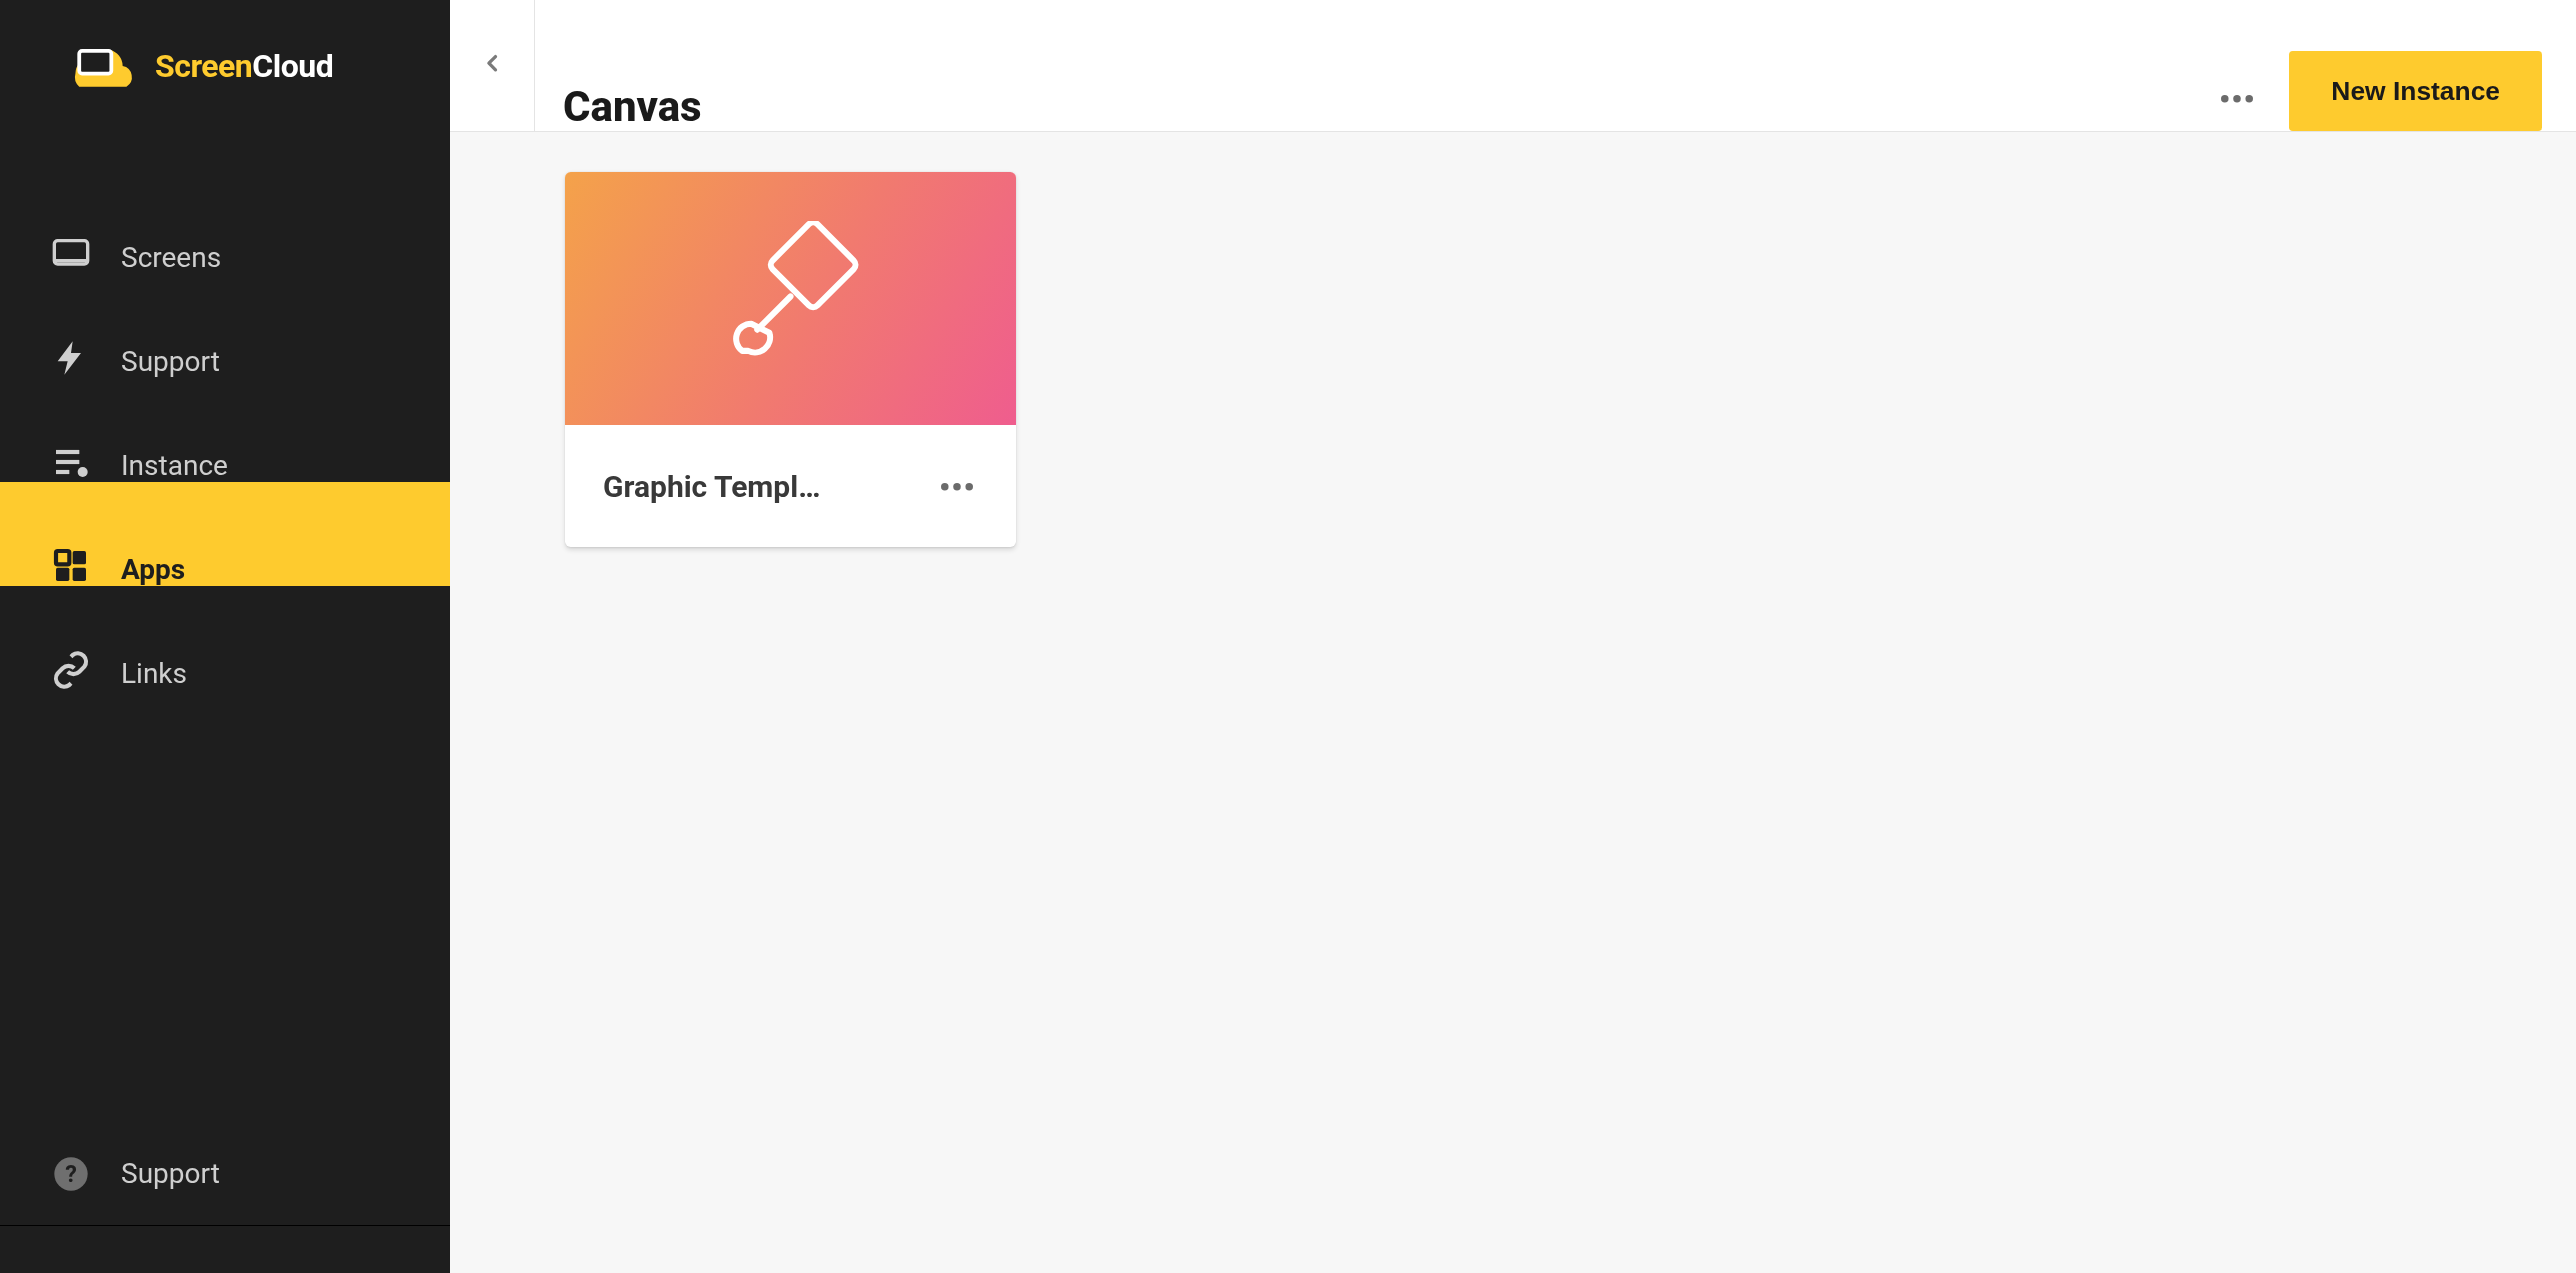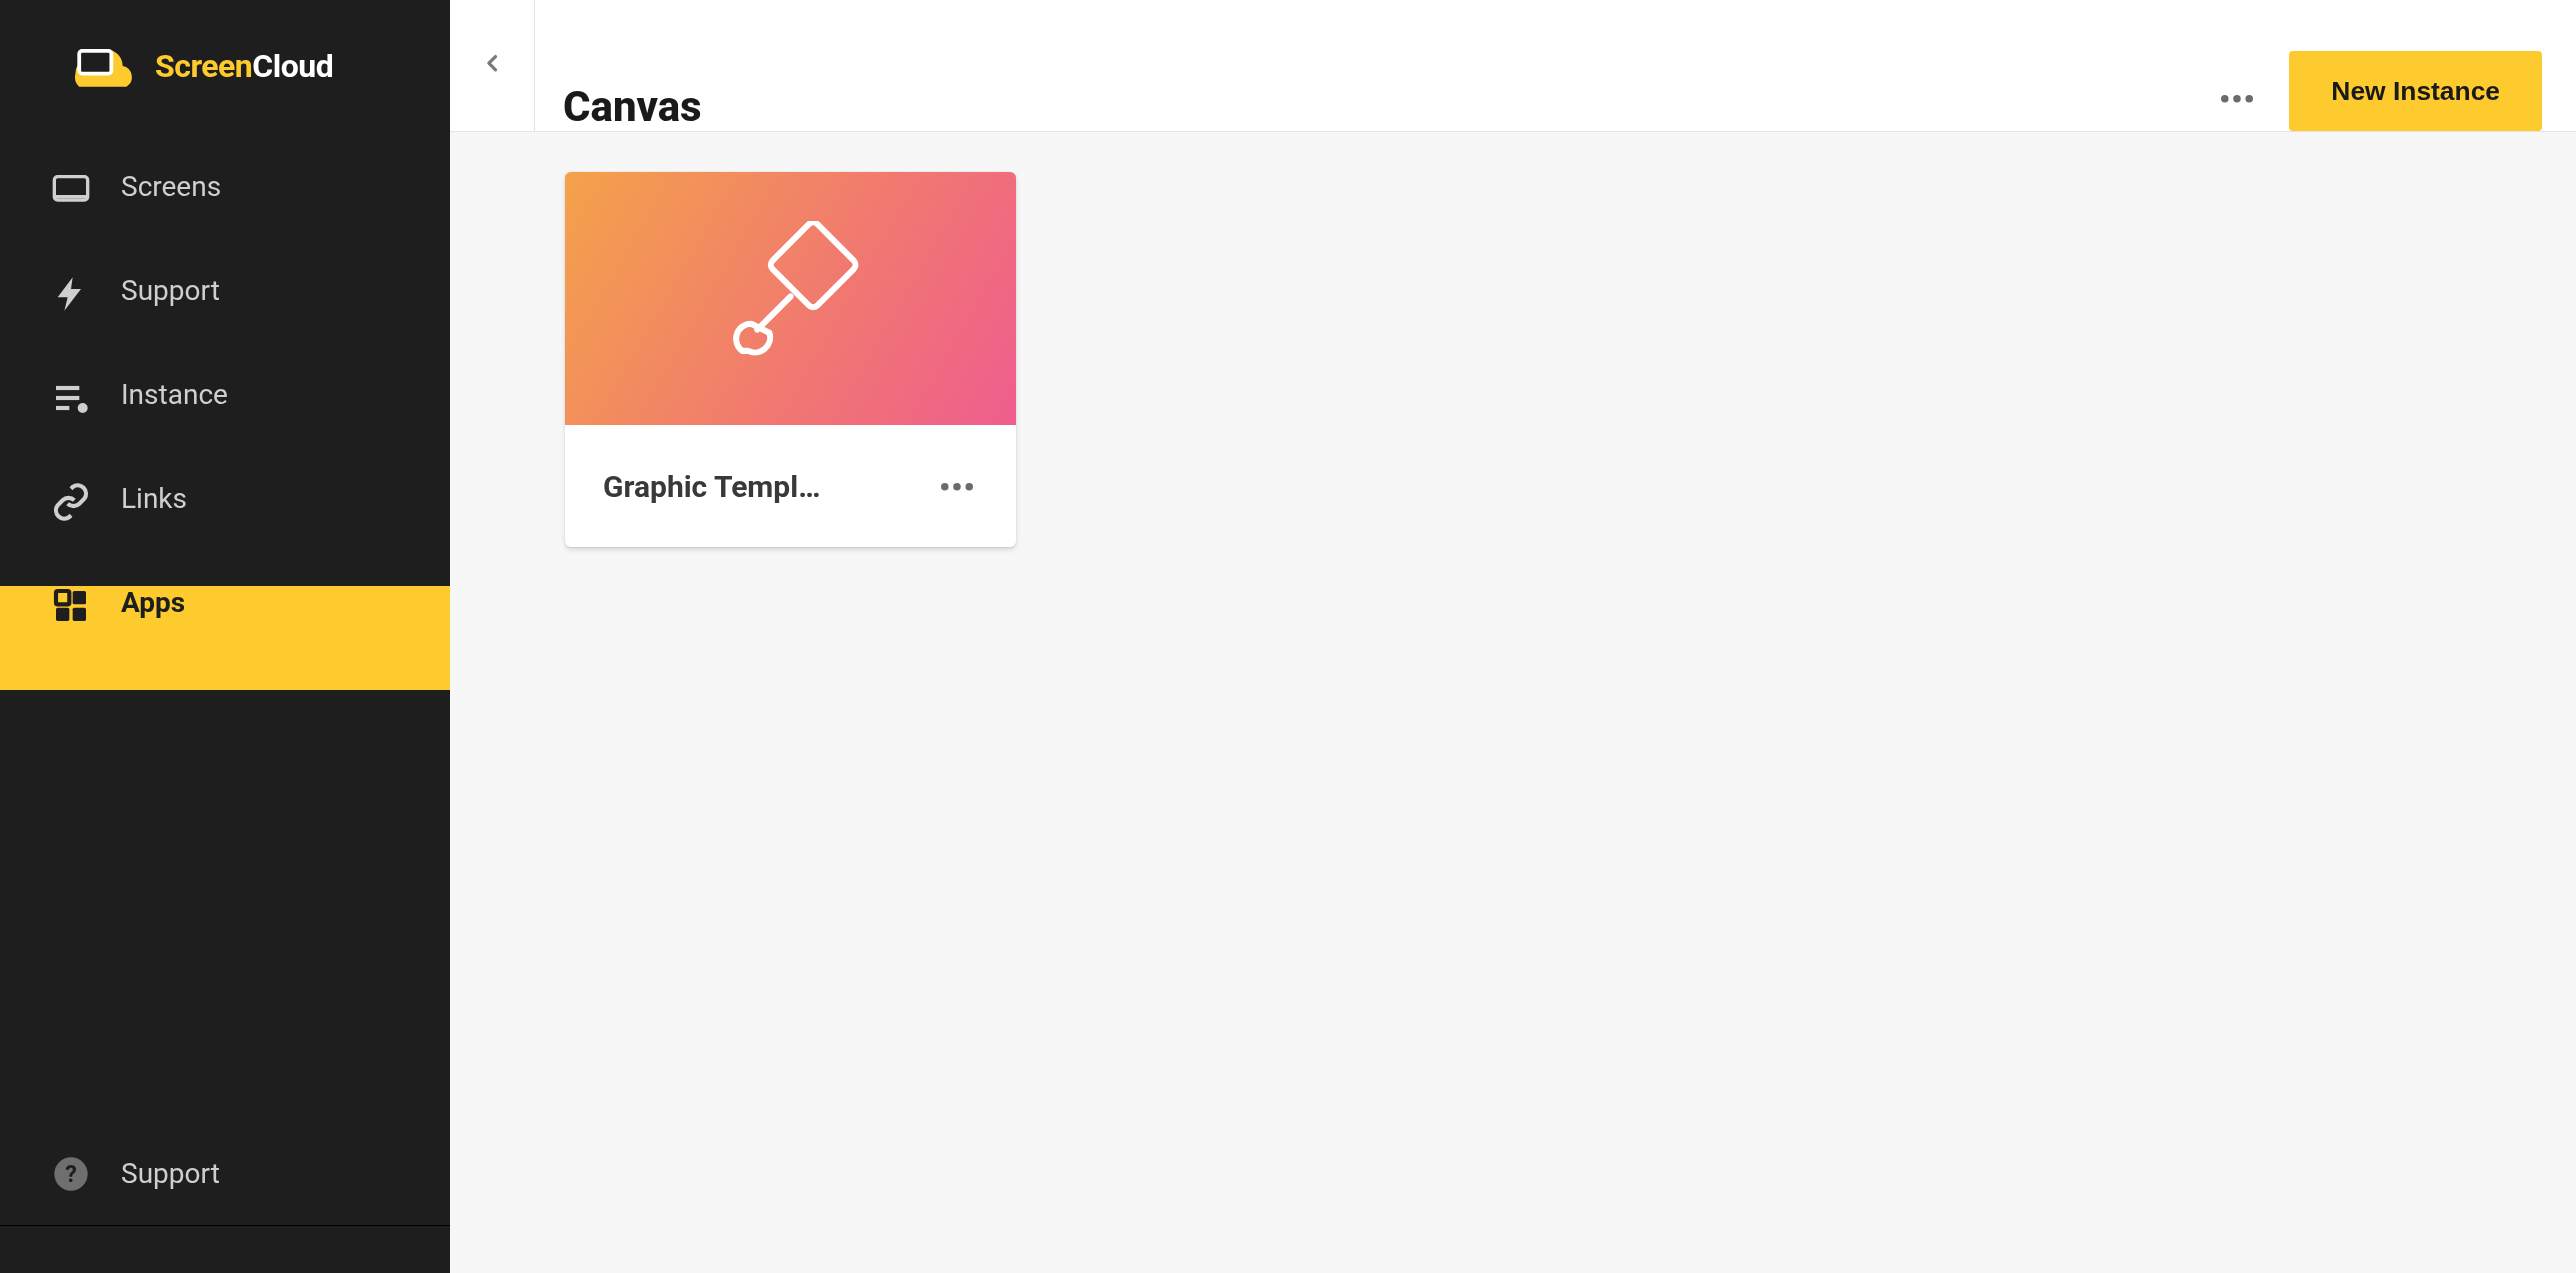--- a/index.html
+++ b/index.html
@@ -29,21 +29,21 @@
       display: inline-flex;
       align-items: flex-end;
     }
     .logo-mark svg { width: 68px; height: 42px; }
     .logo-text { font-size: 32px; font-weight: 700; letter-spacing: -0.5px; }
     .logo-text .yellow { color: #fecb2e; }
     .logo-text .white { color: #ffffff; }
 
     .nav { display: flex; flex-direction: column; padding-top: 38px; flex: 1; }
     .nav-item {
-      display: flex; align-items: flex-start;
+      display: flex; align-items: flex-end;
       height: 104px;
       padding-left: 51px;
       gap: 30px;
       color: #cfcfcf;
       font-size: 28px;
       cursor: pointer;
     }
     .nav-item.active { background: #fecb2e; color: #1e1e1e; font-weight: 700; }
     .nav-item .icon { width: 40px; height: 40px; display:flex; align-items:center; justify-content:center; color: inherit; }
     .nav-item .icon svg { width: 40px; height: 40px; }
@@ -181,39 +181,39 @@
       <span class="icon">
         <svg viewBox="0 0 24 24" fill="none" stroke="currentColor" stroke-width="2.5">
             <line x1="3" y1="6" x2="17" y2="6"></line>
             <line x1="3" y1="12" x2="17" y2="12"></line>
             <line x1="3" y1="18" x2="11" y2="18"></line>
             <circle cx="19" cy="18" r="3" fill="currentColor" stroke="none"></circle>
           </svg>
       </span>
       <span>Instance</span>
     </div>
-    <div class="nav-item">
-      <span class="icon">
-        <svg viewBox="0 0 24 24" fill="none" stroke="currentColor" stroke-width="2.5">
-            <path d="M10 13a5 5 0 0 0 7 0l3-3a5 5 0 0 0-7-7l-1 1"></path>
-            <path d="M14 11a5 5 0 0 0-7 0l-3 3a5 5 0 0 0 7 7l1-1"></path>
-          </svg>
-      </span>
-      <span>Links</span>
-    </div>
     <div class="nav-item active">
       <span class="icon">
         <svg viewBox="0 0 24 24" fill="currentColor">
             <rect x="3" y="3" width="8" height="8" rx="1" fill="none" stroke="currentColor" stroke-width="2.5"></rect>
             <rect x="13" y="3" width="8" height="8" rx="1"></rect>
             <rect x="3" y="13" width="8" height="8" rx="1"></rect>
             <rect x="13" y="13" width="8" height="8" rx="1"></rect>
           </svg>
       </span>
       <span>Apps</span>
+    </div>
+    <div class="nav-item">
+      <span class="icon">
+        <svg viewBox="0 0 24 24" fill="none" stroke="currentColor" stroke-width="2.5">
+            <path d="M10 13a5 5 0 0 0 7 0l3-3a5 5 0 0 0-7-7l-1 1"></path>
+            <path d="M14 11a5 5 0 0 0-7 0l-3 3a5 5 0 0 0 7 7l1-1"></path>
+          </svg>
+      </span>
+      <span>Links</span>
     </div>
   </nav>
 
   <div class="support-item">
     <span class="icon">
       <svg viewBox="0 0 24 24" fill="currentColor" style="font-size:30px">
           <circle cx="12" cy="12" r="10" fill="#6f6f6f"></circle>
           <text x="12" y="17" text-anchor="middle" font-size="14" font-weight="700" fill="#1e1e1e">?</text>
         </svg>
     </span>

